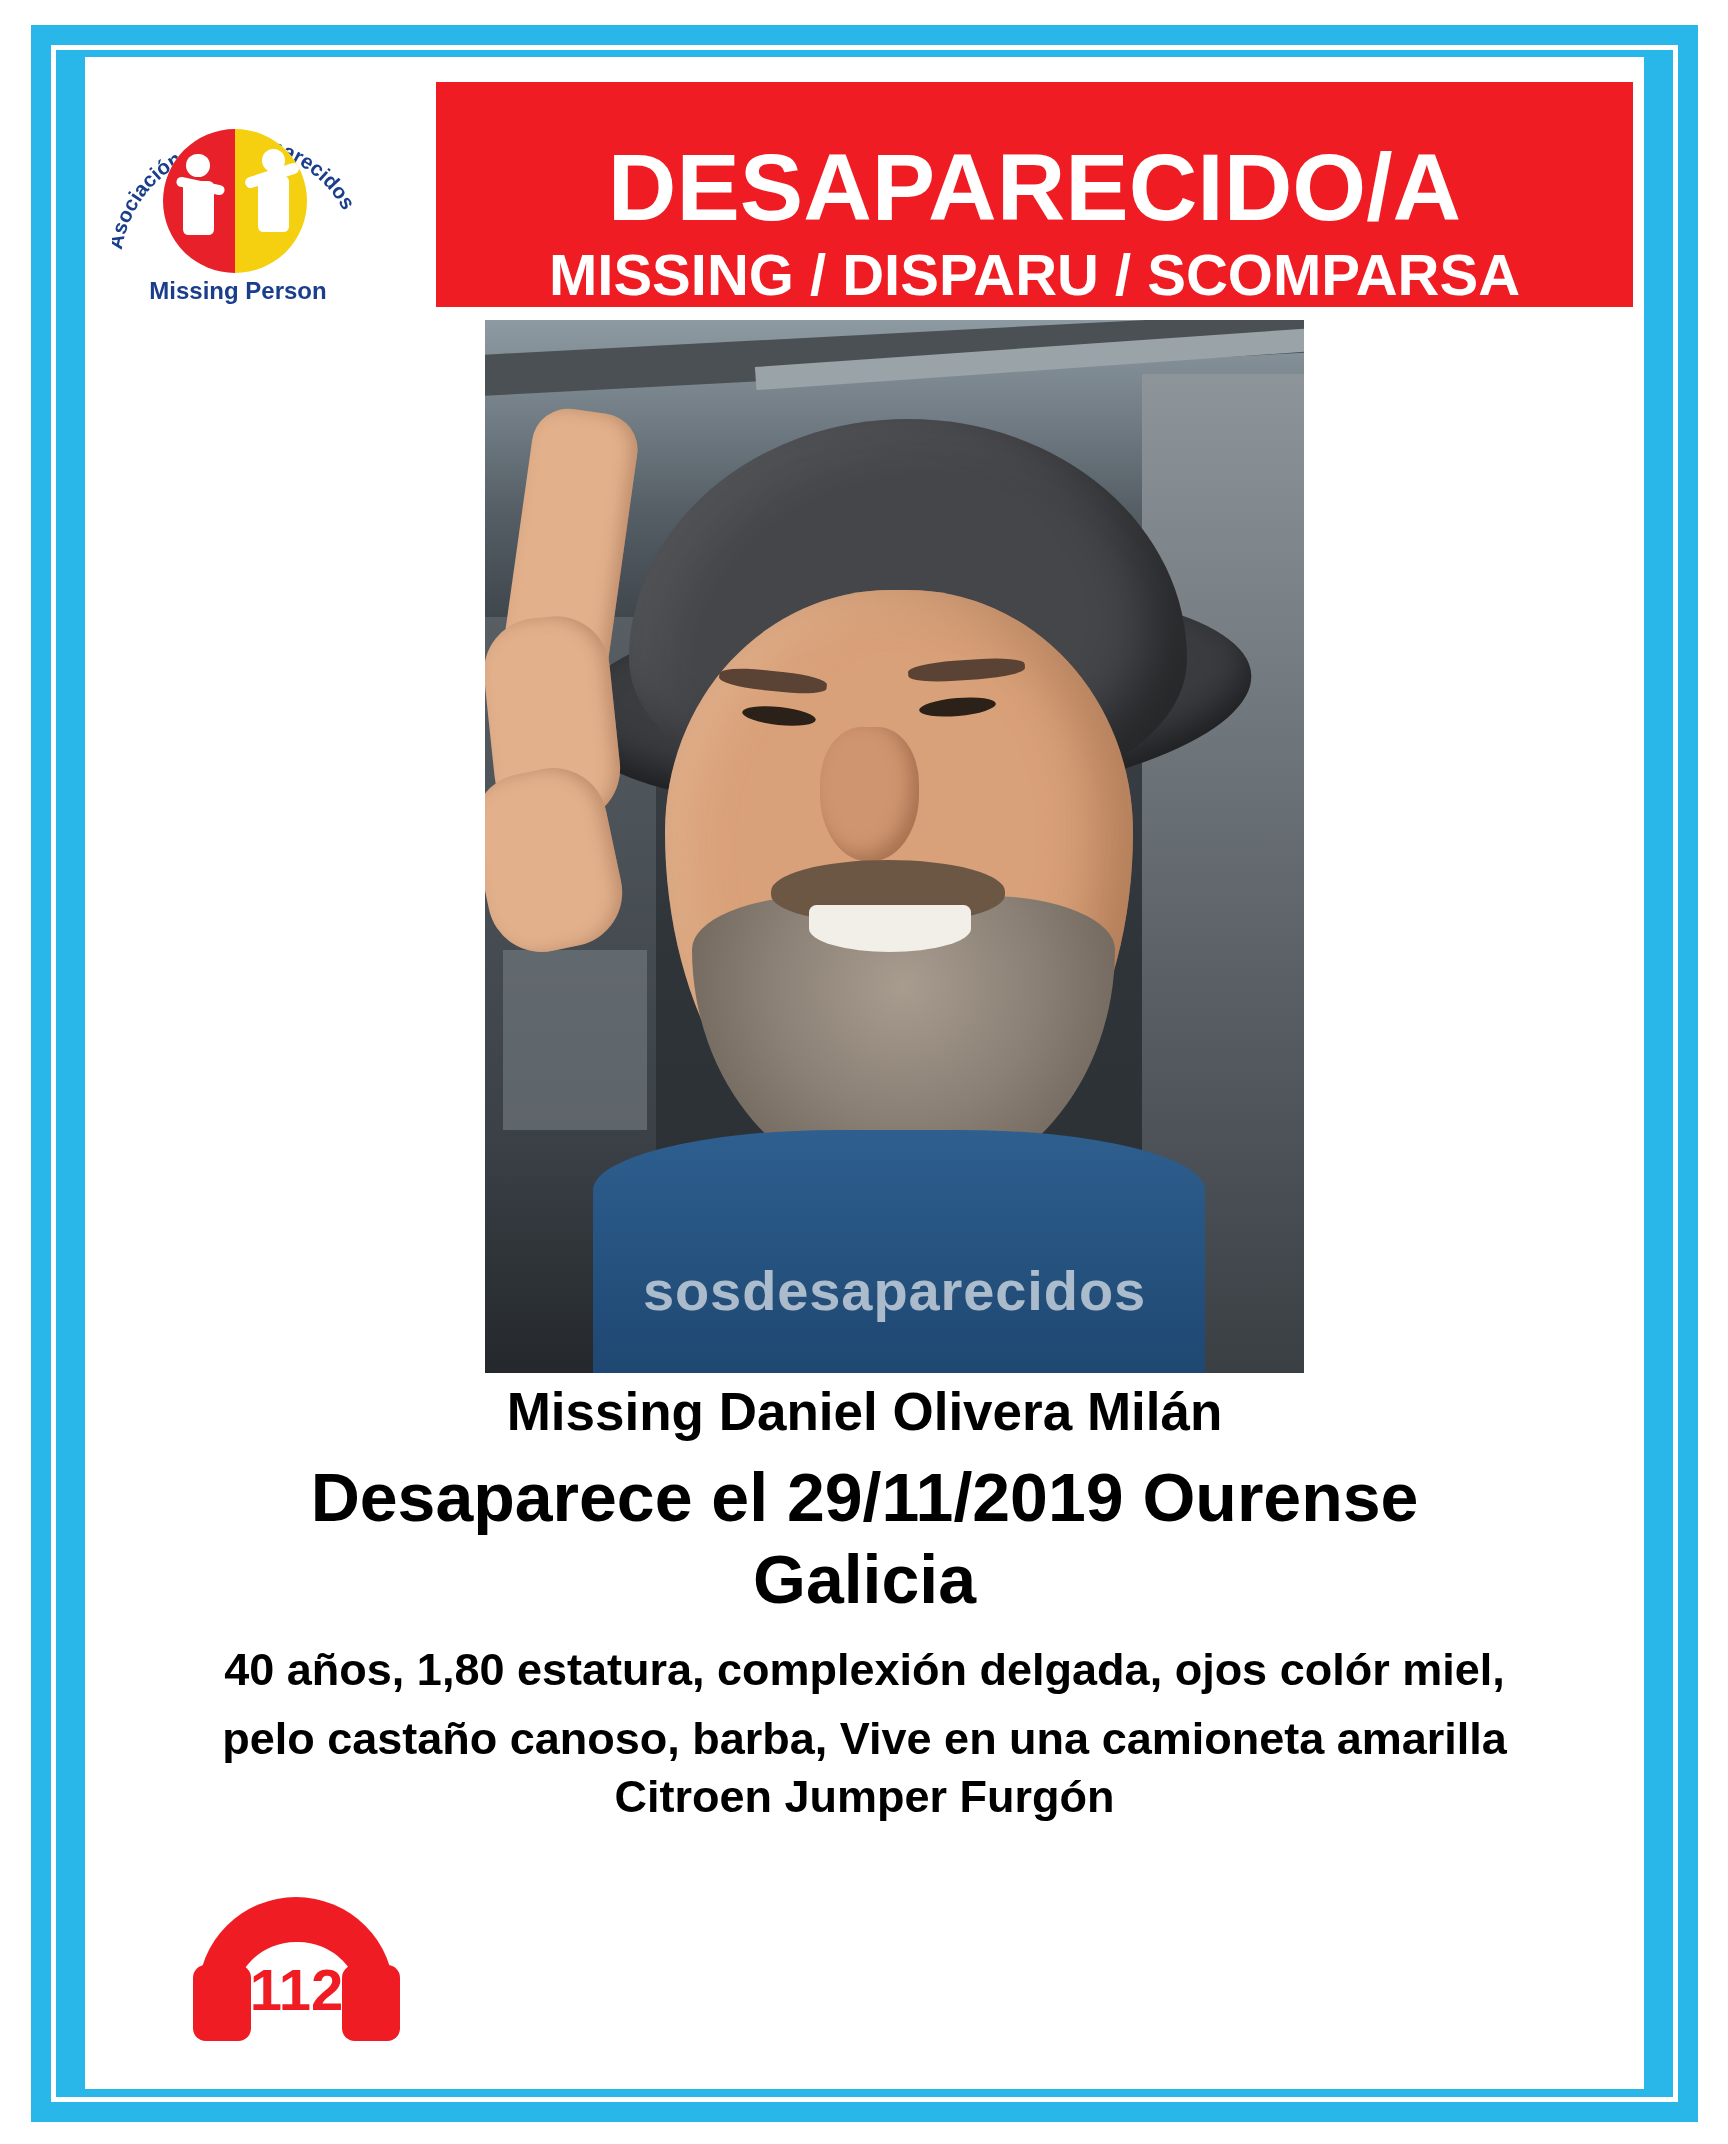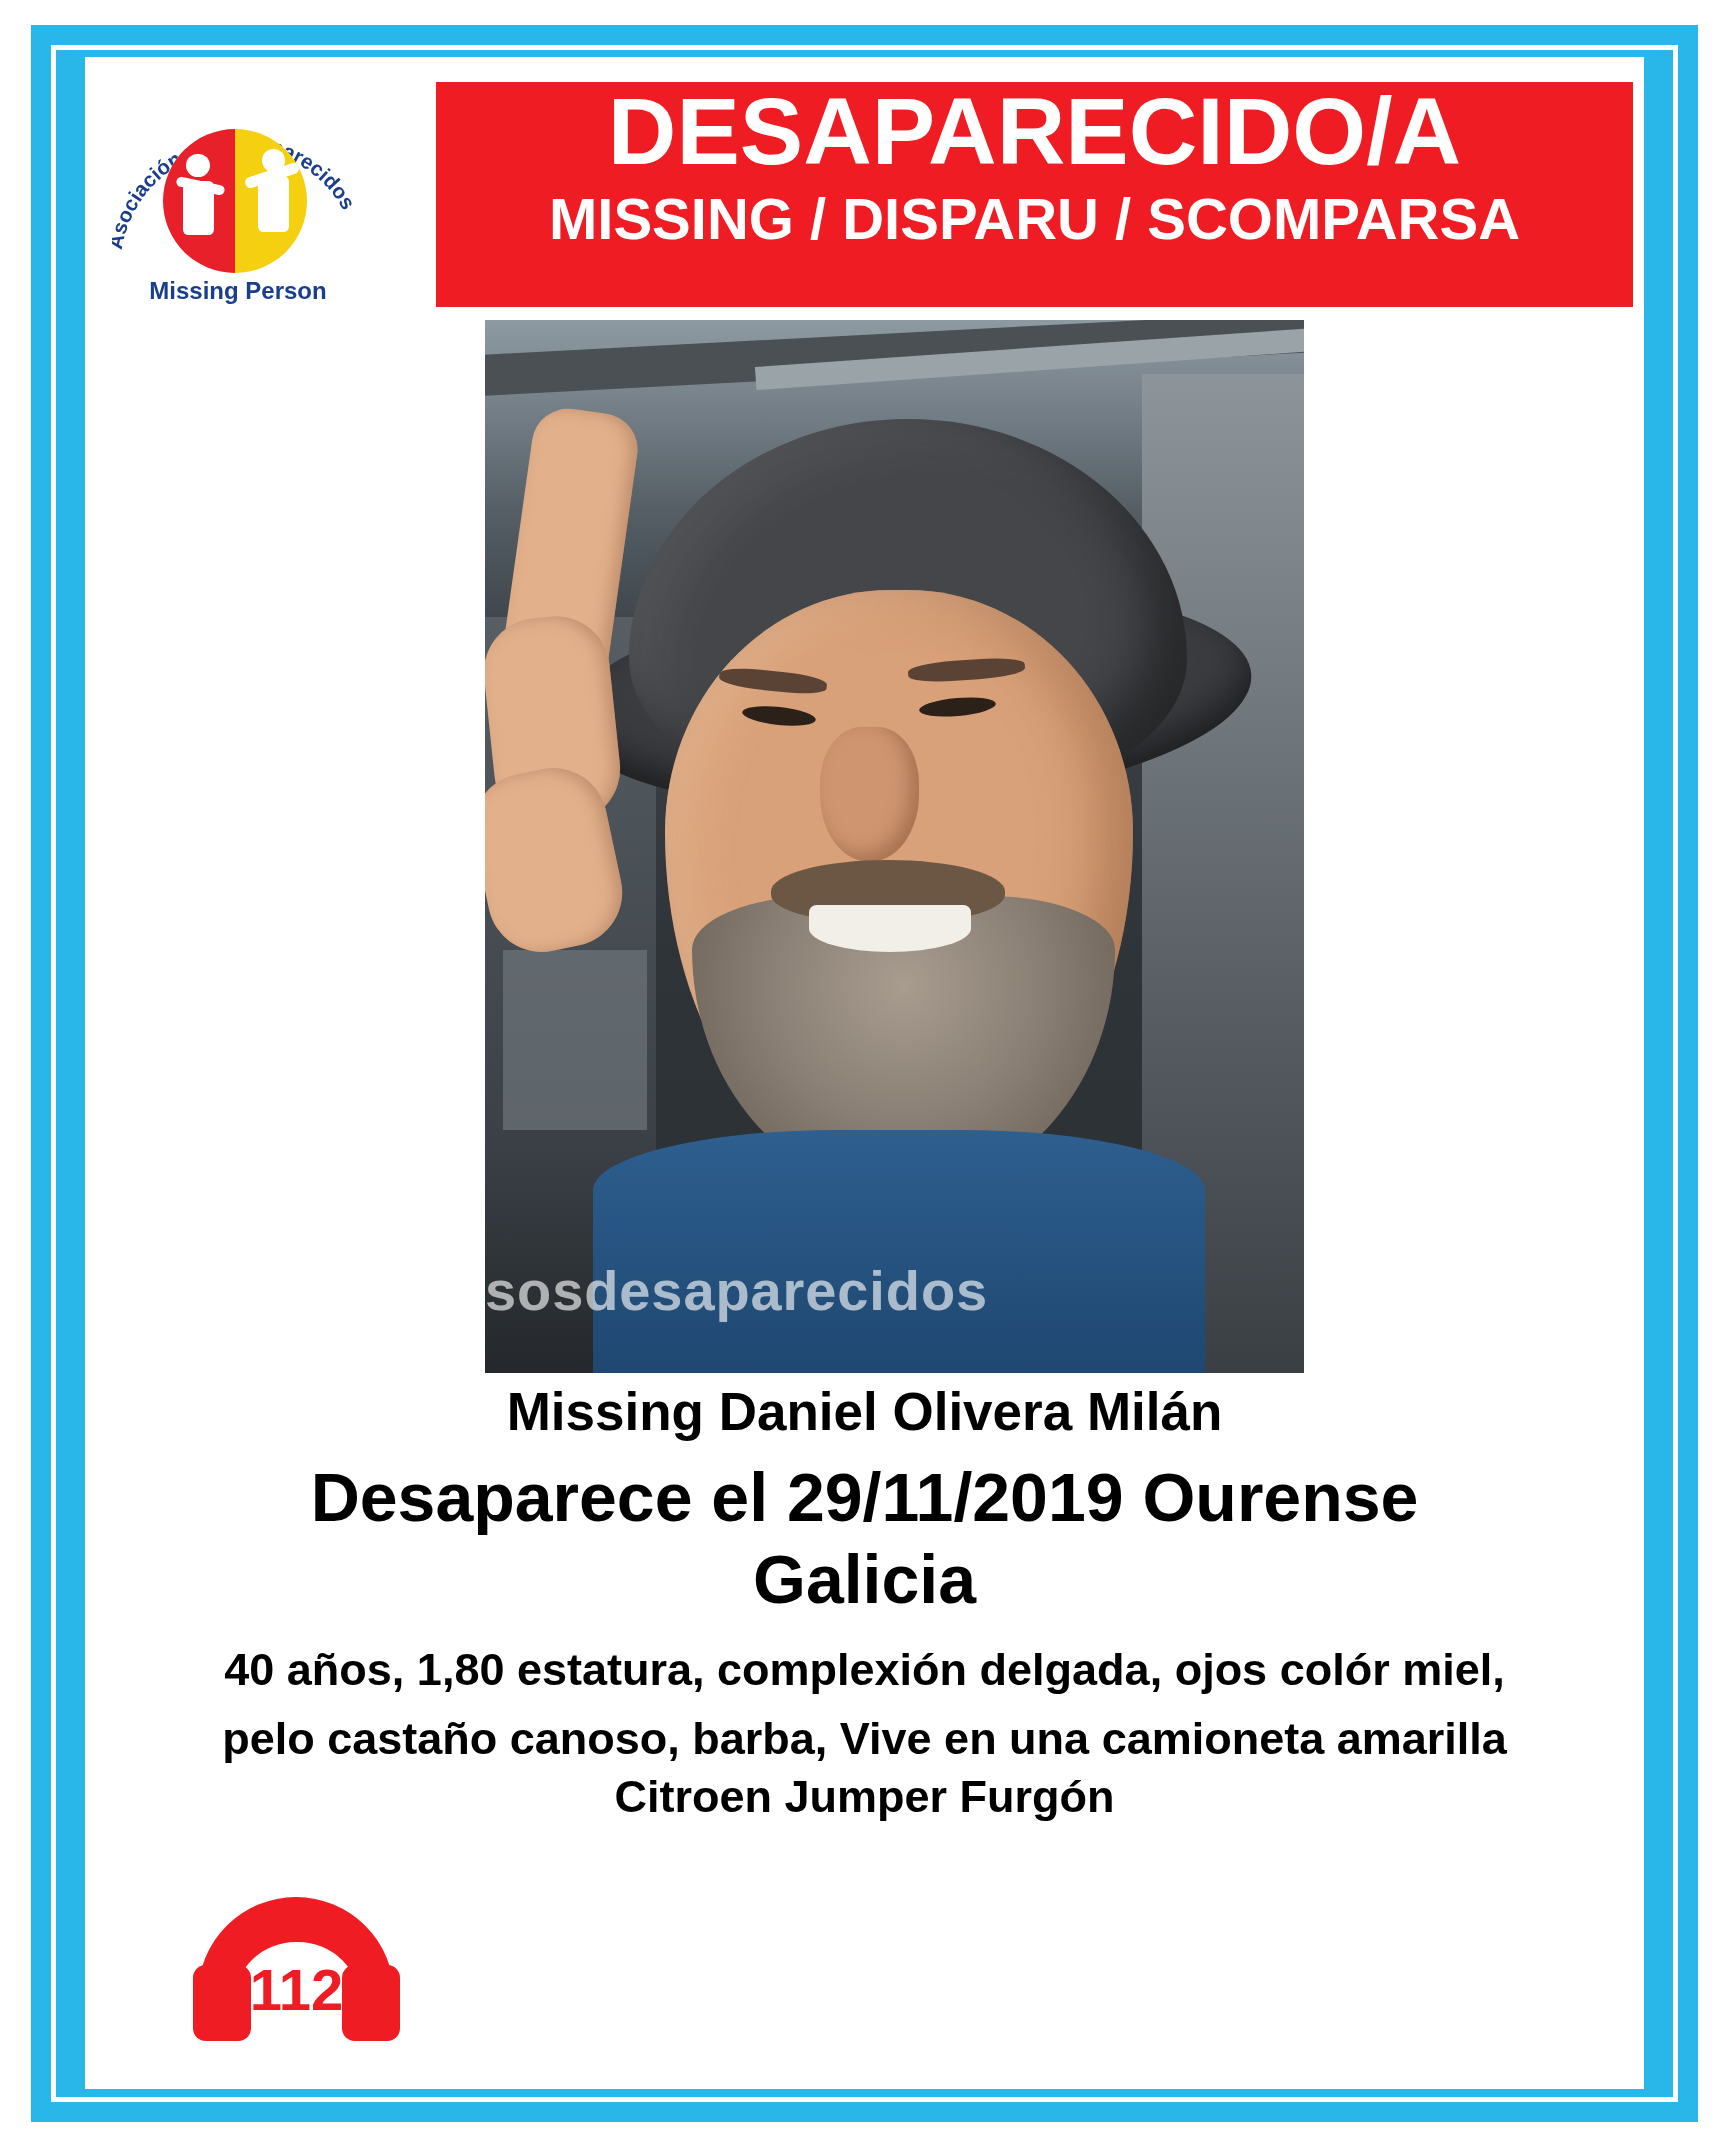--- a/index.html
+++ b/index.html
@@ -157,21 +157,21 @@
   .title-box {
     position: absolute;
     left: 351px;
     top: 25px;
     width: 1197px;
     height: 225px;
     background: #ef1d23;
     display: flex;
     flex-direction: column;
     align-items: center;
-    justify-content: flex-start;
+    justify-content: flex-end;
     box-sizing: border-box;
   }
   .title-main {
     color: #ffffff;
     font-size: 95px;
     font-weight: bold;
     line-height: 1.05;
     letter-spacing: 0px;
     font-family: "Liberation Sans", sans-serif;
     white-space: nowrap;
@@ -311,21 +311,21 @@
     box-shadow: inset -7.2px 0 16px rgba(150,100,70,.45);
   }
   .f1 { left: 36px; top: 0px; width: 106px; height: 297px; transform: rotate(8deg); }
   .f2 { left: 9px; top: 207px; width: 126px; height: 207px; transform: rotate(-6deg); border-radius: 54px;}
   .f3 { left: 0px; top: 360px; width: 135px; height: 180px; transform: rotate(-12deg); border-radius: 54px;}
   .watermark {
     position: absolute;
     left: 0;
     bottom: 50px;
     width: 819px;
-    text-align: left;
+    text-align: center;
     color: rgba(255,255,255,.62);
     font-size: 56px;
     font-weight: bold;
     letter-spacing: 0.9px;
     font-family: "Liberation Sans", sans-serif;
     white-space: nowrap;
     overflow: hidden;
   }
 
   

